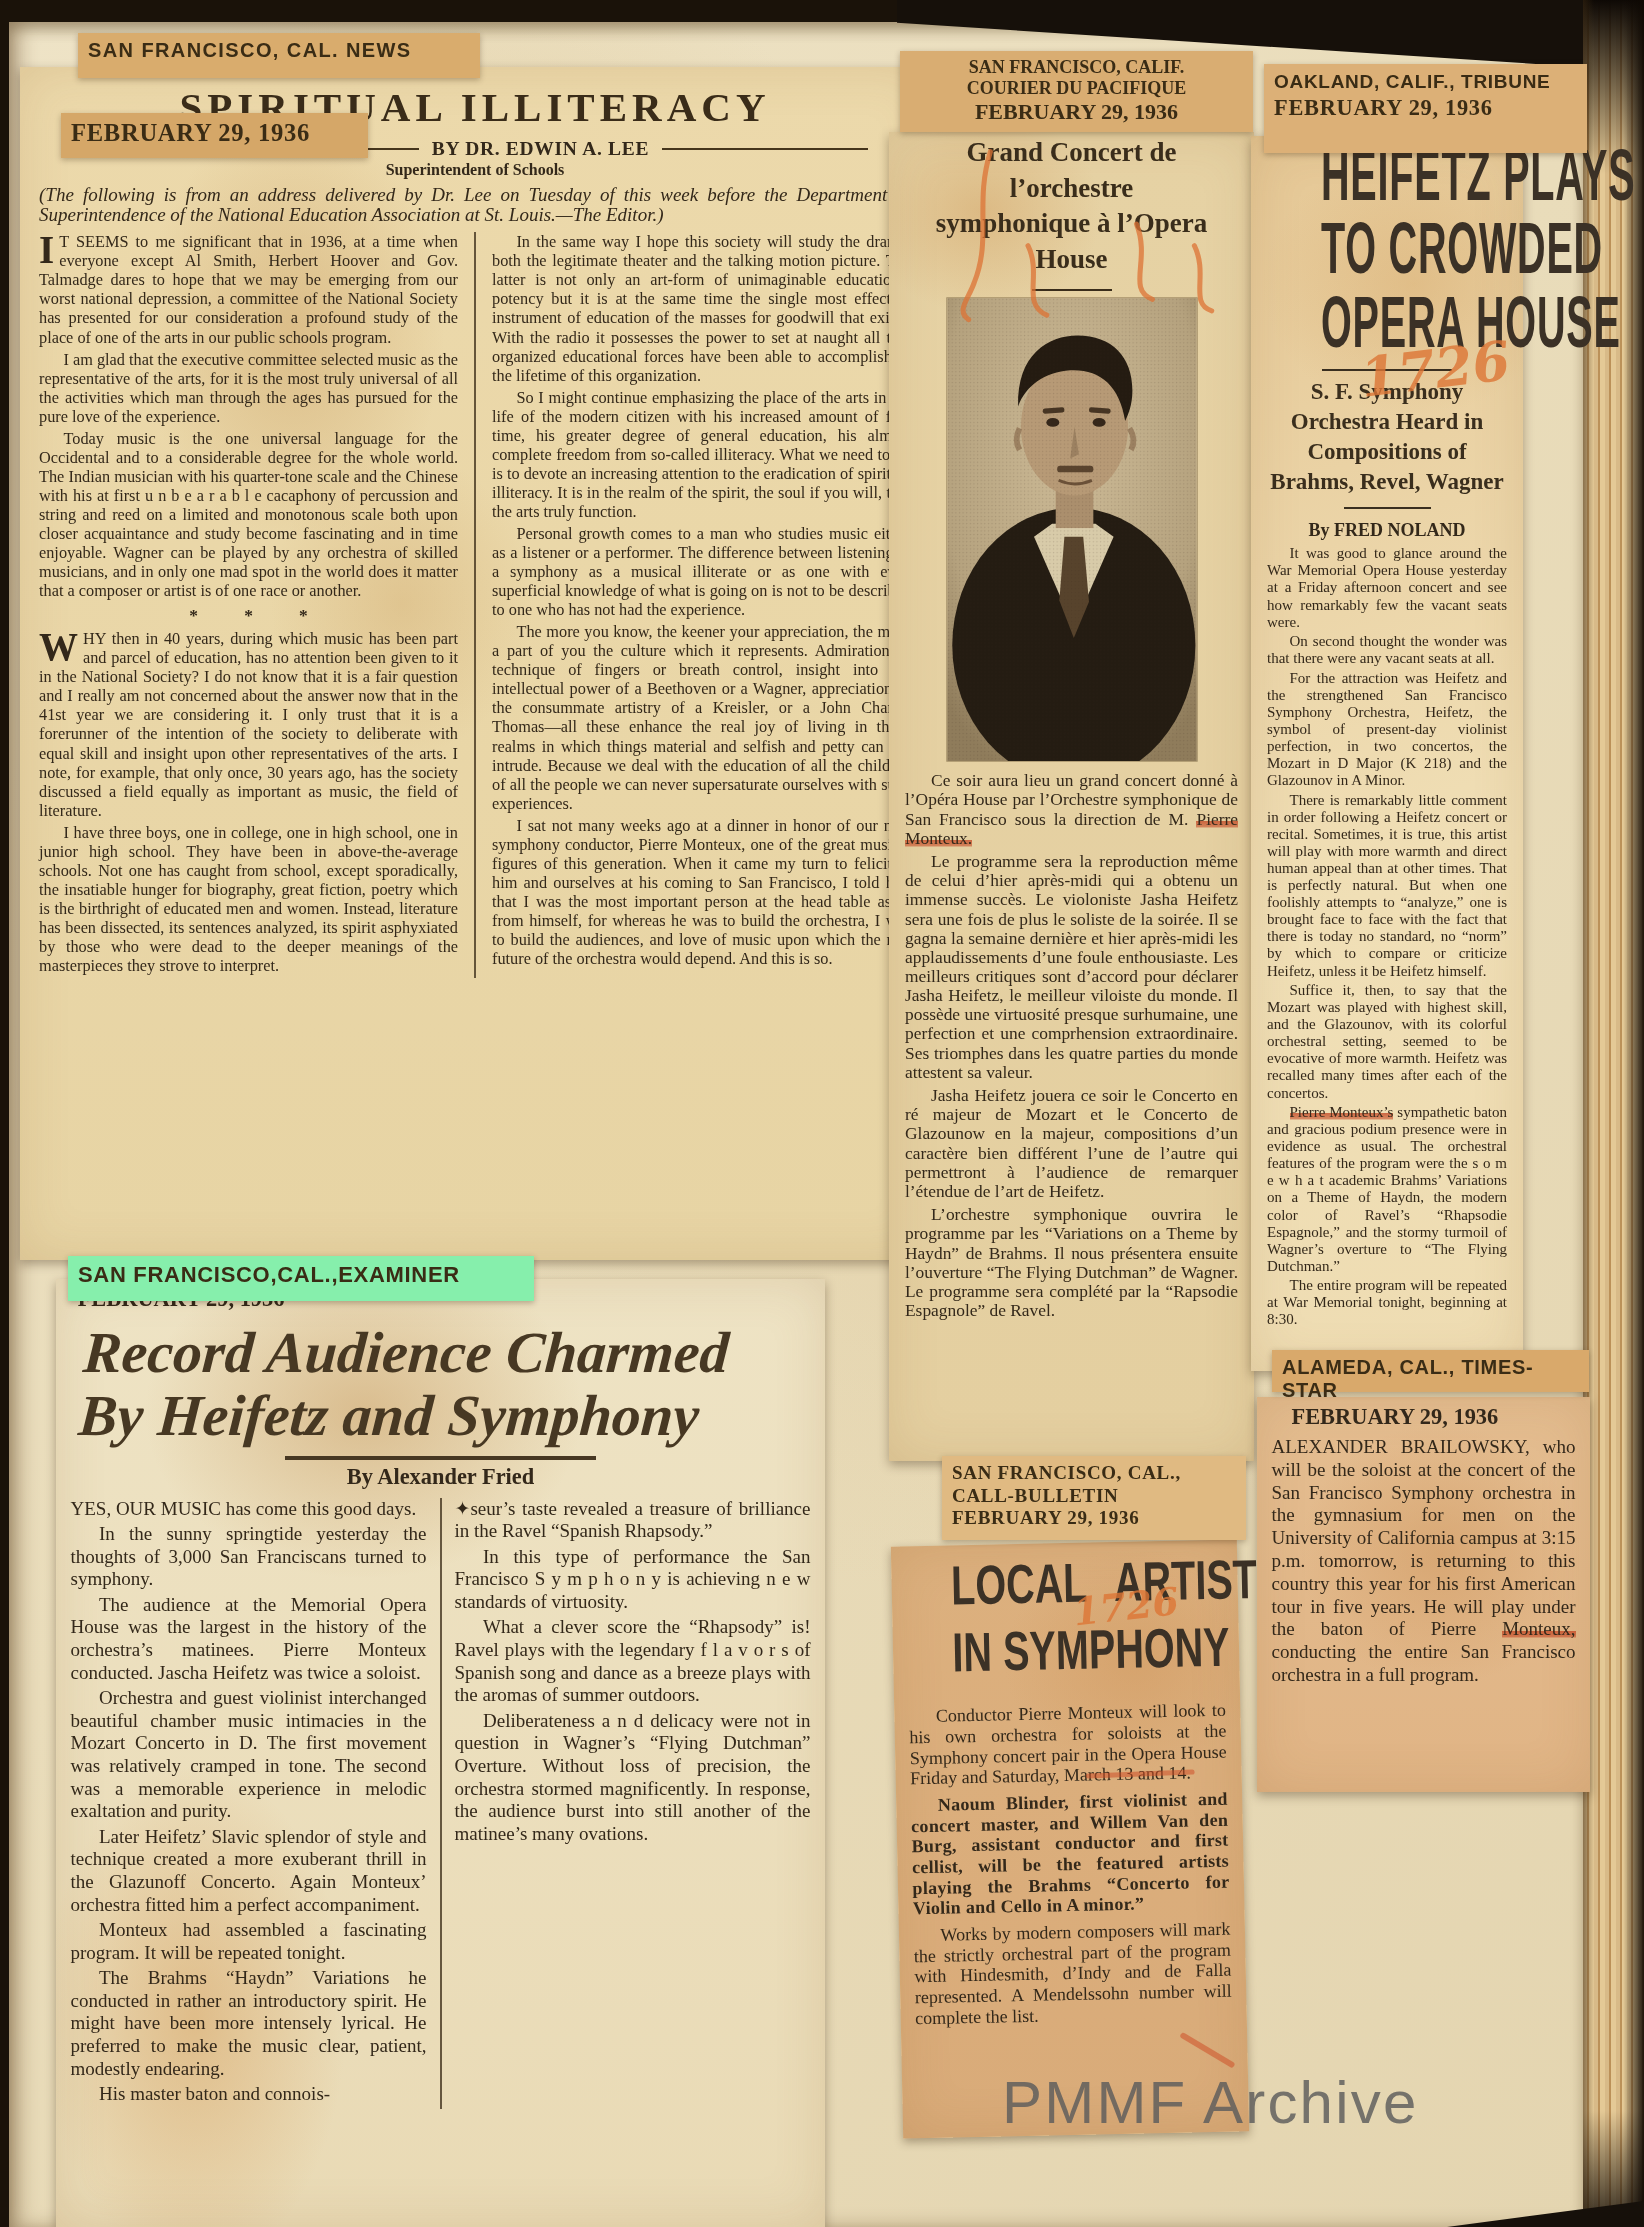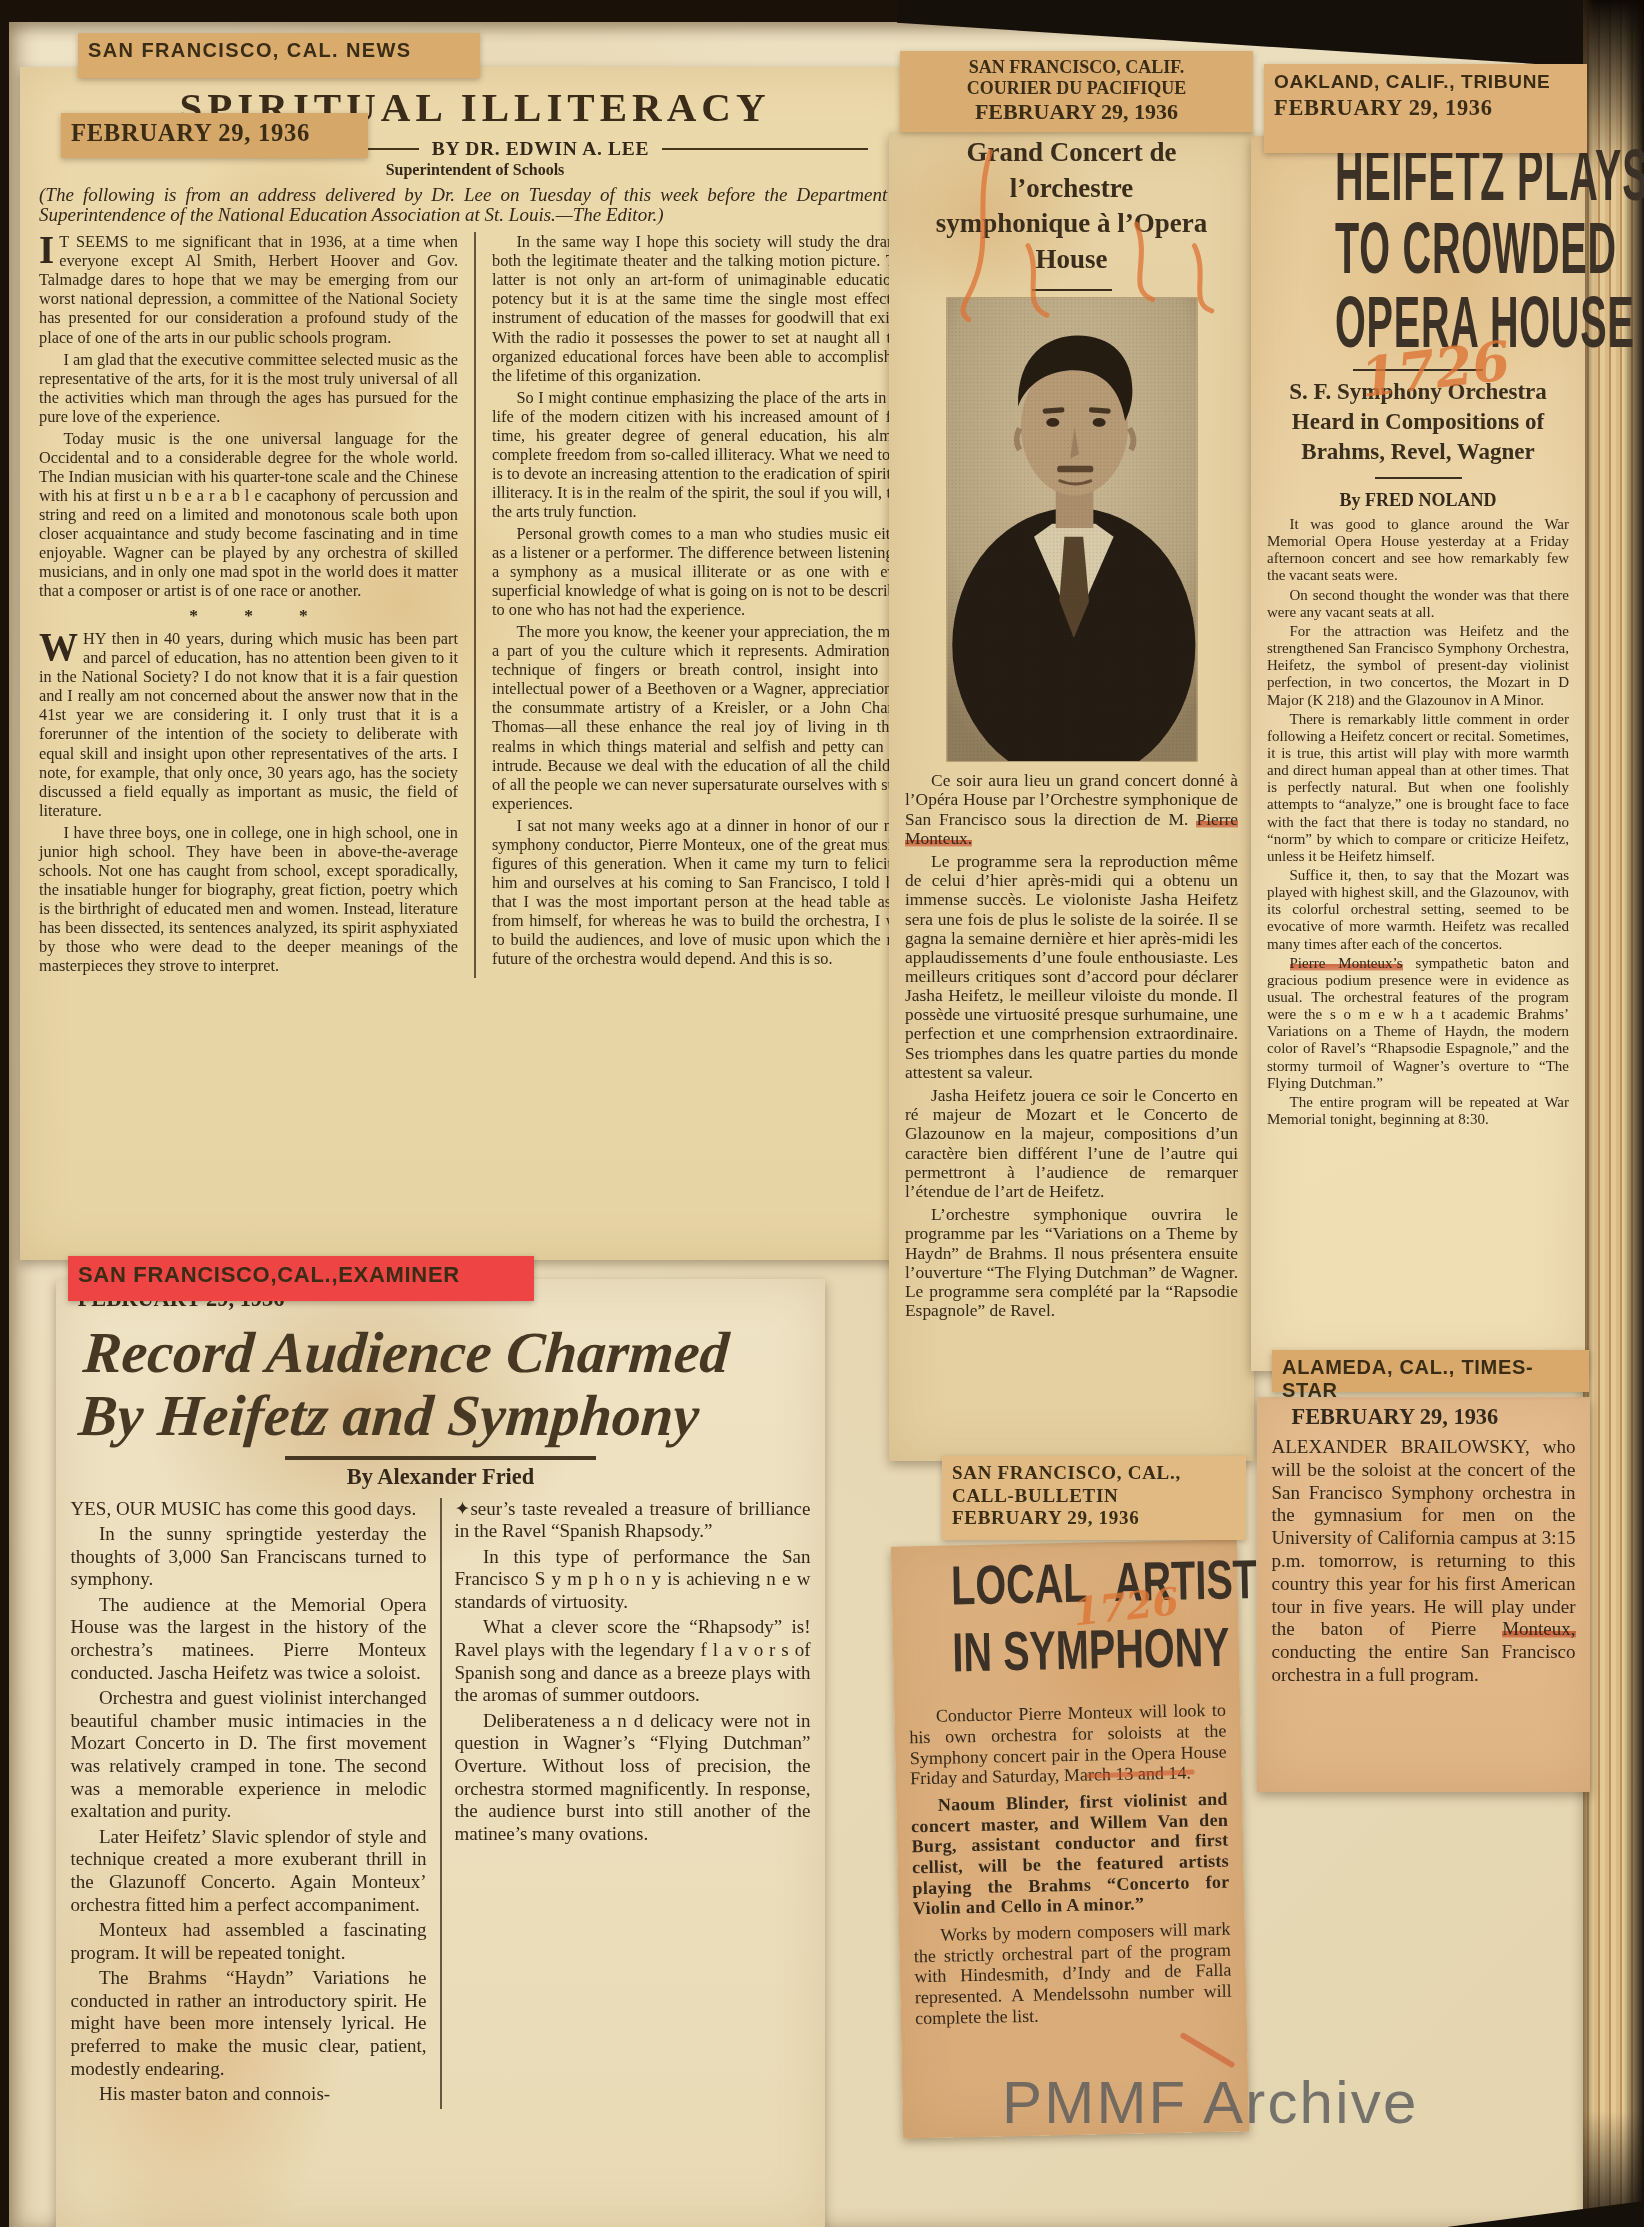--- a/index.html
+++ b/index.html
@@ -83,33 +83,33 @@
   }
   .co-headline{text-align:center;font-weight:bold;font-size:27px;line-height:1.32;color:#3a2d1b;}
   .co-rule{width:80px;border-top:2.9px solid #3a2d1b;margin:11.6px auto 7.2px auto;}
   .photo-wrap{width:250px;height:463px;margin:1.4px auto 10px auto;box-shadow:0 0 0 0.7px rgba(90,70,40,.5);}
   .courier .bt{font-size:17.4px;line-height:1.1;}
   .courier .bt p{margin-bottom:4.3px;}
   
   .strip-tribune{left:1264px;top:64px;width:323px;height:89px;background:#dcb077;
     font-family:"Liberation Sans",sans-serif;font-size:19px;line-height:1.25;letter-spacing:0.7px;}
   .strip-tribune .d{font-family:"Liberation Serif",serif;font-size:22.4px;}
-  .tribune{left:1251px;top:136px;width:334px;height:1235px;padding:2.9px 16px;
+  .tribune{left:1251px;top:136px;width:272px;height:1235px;padding:2.9px 16px;
     background:
       radial-gradient(ellipse 217px 188px at 60% 12%, rgba(210,160,95,.35), transparent 70%),
       linear-gradient(160deg,#e5c795,#f0dfb6 60%,#eedcb2);
   }
   .tr-line{font-size:72px;line-height:1.02;transform:scaleX(.55);letter-spacing:1.4px;}
   .tr-rule{width:130px;border-top:2.9px solid #3a2f20;margin:10px auto 5.8px auto;}
   .tr-subhead{max-width:268px;margin:0 auto;text-align:center;font-weight:bold;
     font-size:23px;line-height:1.3;color:#3a2e1d;}
   .tr-byline{text-align:center;font-weight:bold;font-size:18px;margin:11.6px 0 4.3px 0;}
   .tribune .bt{font-size:15px;line-height:1.135;}
   
-  .strip-exam{left:68px;top:1256px;width:466px;height:45px;background:#ef4444;
+  .strip-exam{left:68px;top:1256px;width:466px;height:45px;background:#86efac;
     font-family:"Liberation Sans",sans-serif;font-size:22px;letter-spacing:0.7px;}
   .examiner{left:56px;top:1279px;width:769px;height:948px;padding:4.3px 14.5px;overflow:hidden;
     background:
       radial-gradient(ellipse 304px 232px at 40% 14%, rgba(198,152,92,.5), transparent 72%),
       radial-gradient(ellipse 217px 362px at 18% 78%, rgba(210,150,80,.45), transparent 70%),
       linear-gradient(#eee3c4,#e9dab5);
   }
   .ex-date{font-weight:bold;font-size:22.4px;margin:2.9px 0 0 7.2px;}
   .ex-headline{font-style:italic;font-weight:700;font-size:58px;line-height:1.08;
     color:#473823;transform:skewX(-4deg);margin:10px 0 0 10px;}

